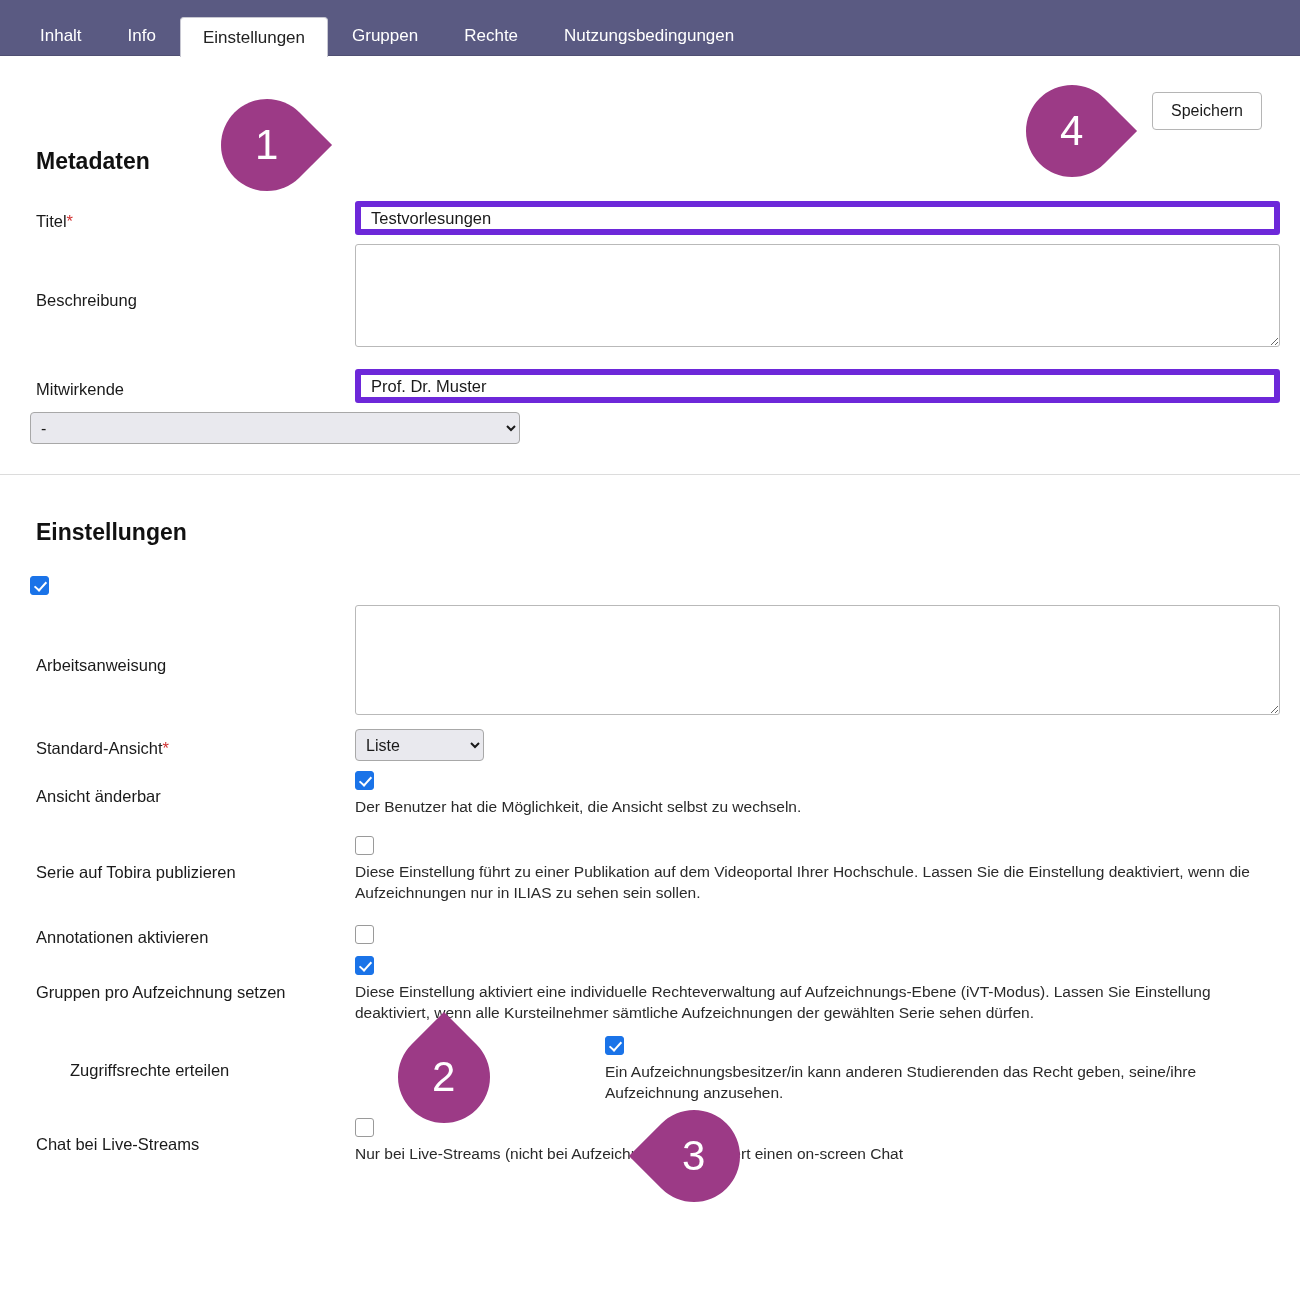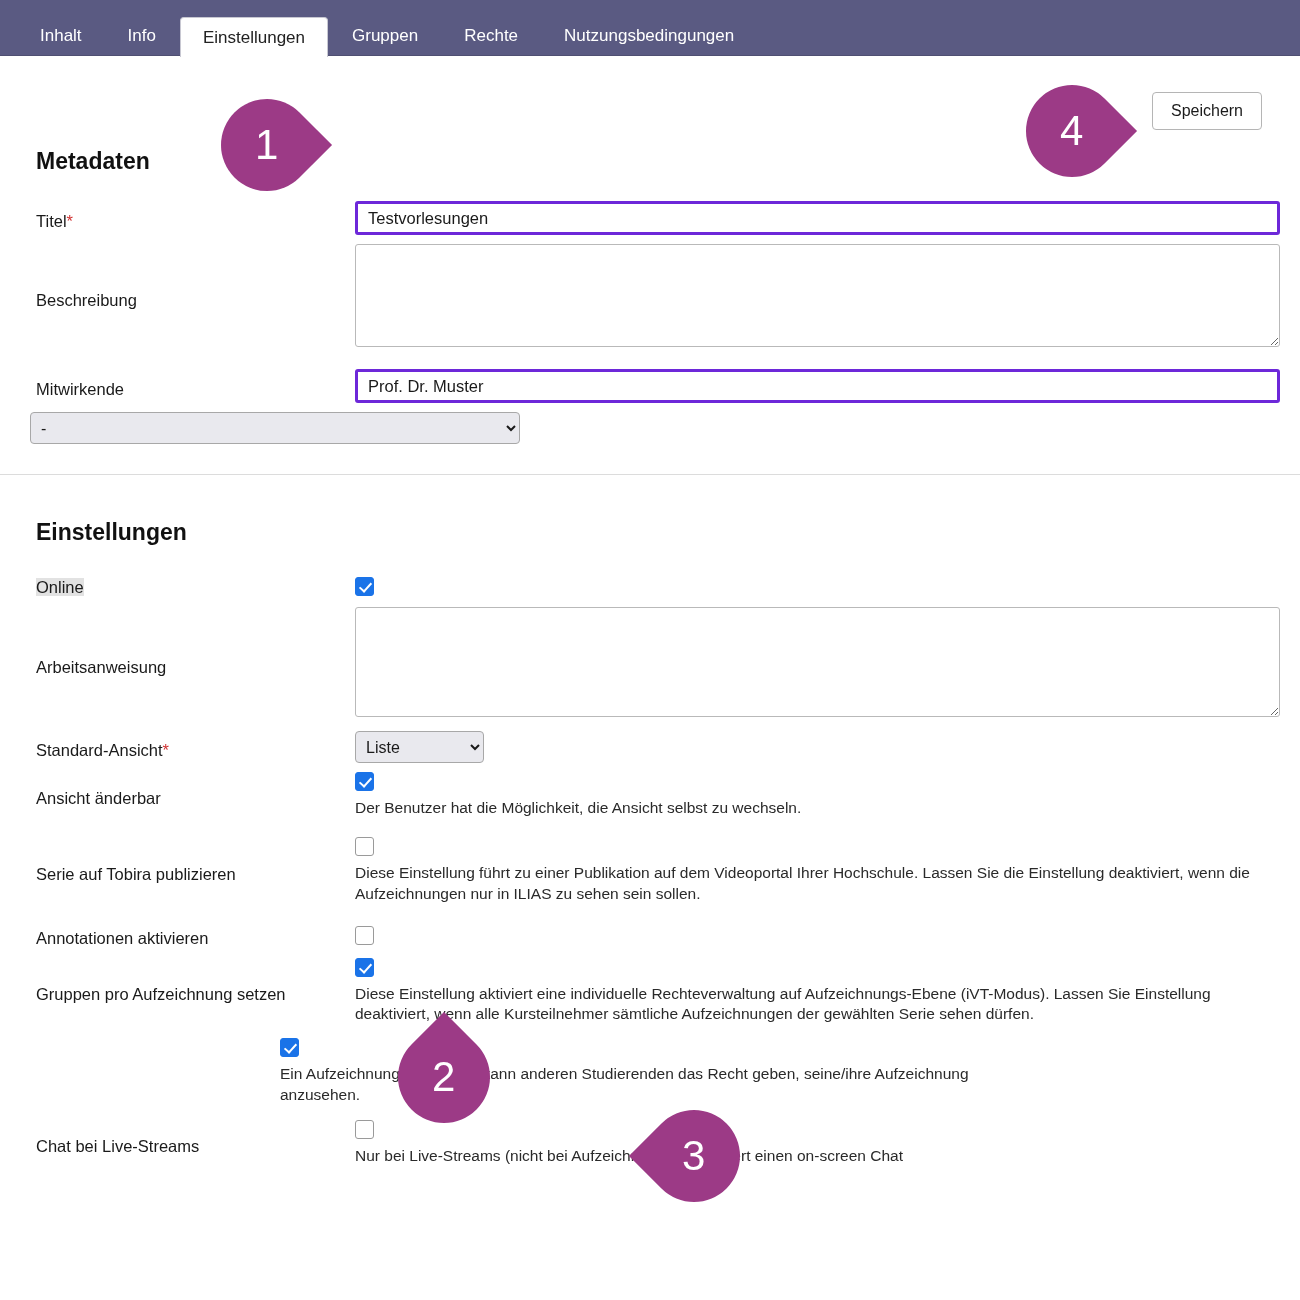--- a/index.html
+++ b/index.html
@@ -84,21 +84,21 @@
     color: #1a1a1a;
     padding-top: 6px;
     padding-left: 6px;
   }
   .req { color: #d03030; }
   .field { flex: 1 1 auto; }
 
   input.text {
     width: 925px;
     height: 34px;
-    border: 3px solid #6d28d9;
+    border: 6px solid #6d28d9;
     border-radius: 3px;
     padding: 4px 10px;
     font-size: 16.5px;
     font-family: "Liberation Sans", sans-serif;
     color: #1a1a1a;
     background: #fff;
   }
   textarea.area {
     width: 925px;
     height: 103px;
@@ -256,21 +256,20 @@
         <option>-</option>
       </select>
     </div>
   </div>
 
   <hr class="divider">
 
   <h2 class="section" style="margin-top:44px;">Einstellungen</h2>
 
   <div class="form-row">
-    <div class="lbl"><span class="mark">Online</span></div>
     <div class="field" style="padding-top:4px;">
       <input type="checkbox" class="cb" checked="" style="">
     </div>
   </div>
 
   <div class="form-row mt10">
     <div class="lbl">Arbeitsanweisung</div>
     <div class="field">
       <textarea class="area area2" style=""></textarea>
     </div>
@@ -310,20 +309,21 @@
 
   <div class="form-row" style="margin-top:6px;">
     <div class="lbl">Gruppen pro Aufzeichnung setzen</div>
     <div class="field">
       <input type="checkbox" class="cb" checked="" style="">
       <div class="hint">Diese Einstellung aktiviert eine individuelle Rechteverwaltung auf Aufzeichnungs-Ebene (iVT-Modus). Lassen Sie Einstellung deaktiviert, wenn alle Kursteilnehmer sämtliche Aufzeichnungen der gewählten Serie sehen dürfen.</div>
     </div>
   </div>
 
   <div class="form-row" style="margin-top:12px;">
+    <div class="sub-lbl">Zugriffsrechte erteilen</div>
     <div class="field" style="padding-left:250px;">
       <input type="checkbox" class="cb" checked="" style="">
       <div class="hint" style="max-width:690px;">Ein Aufzeichnungsbesitzer/in kann anderen Studierenden das Recht geben, seine/ihre Aufzeichnung anzusehen.</div>
     </div>
   </div>
 
   <div class="form-row" style="margin-top:14px;">
     <div class="lbl">Chat bei Live-Streams</div>
     <div class="field">
       <input type="checkbox" class="cb" style="">

